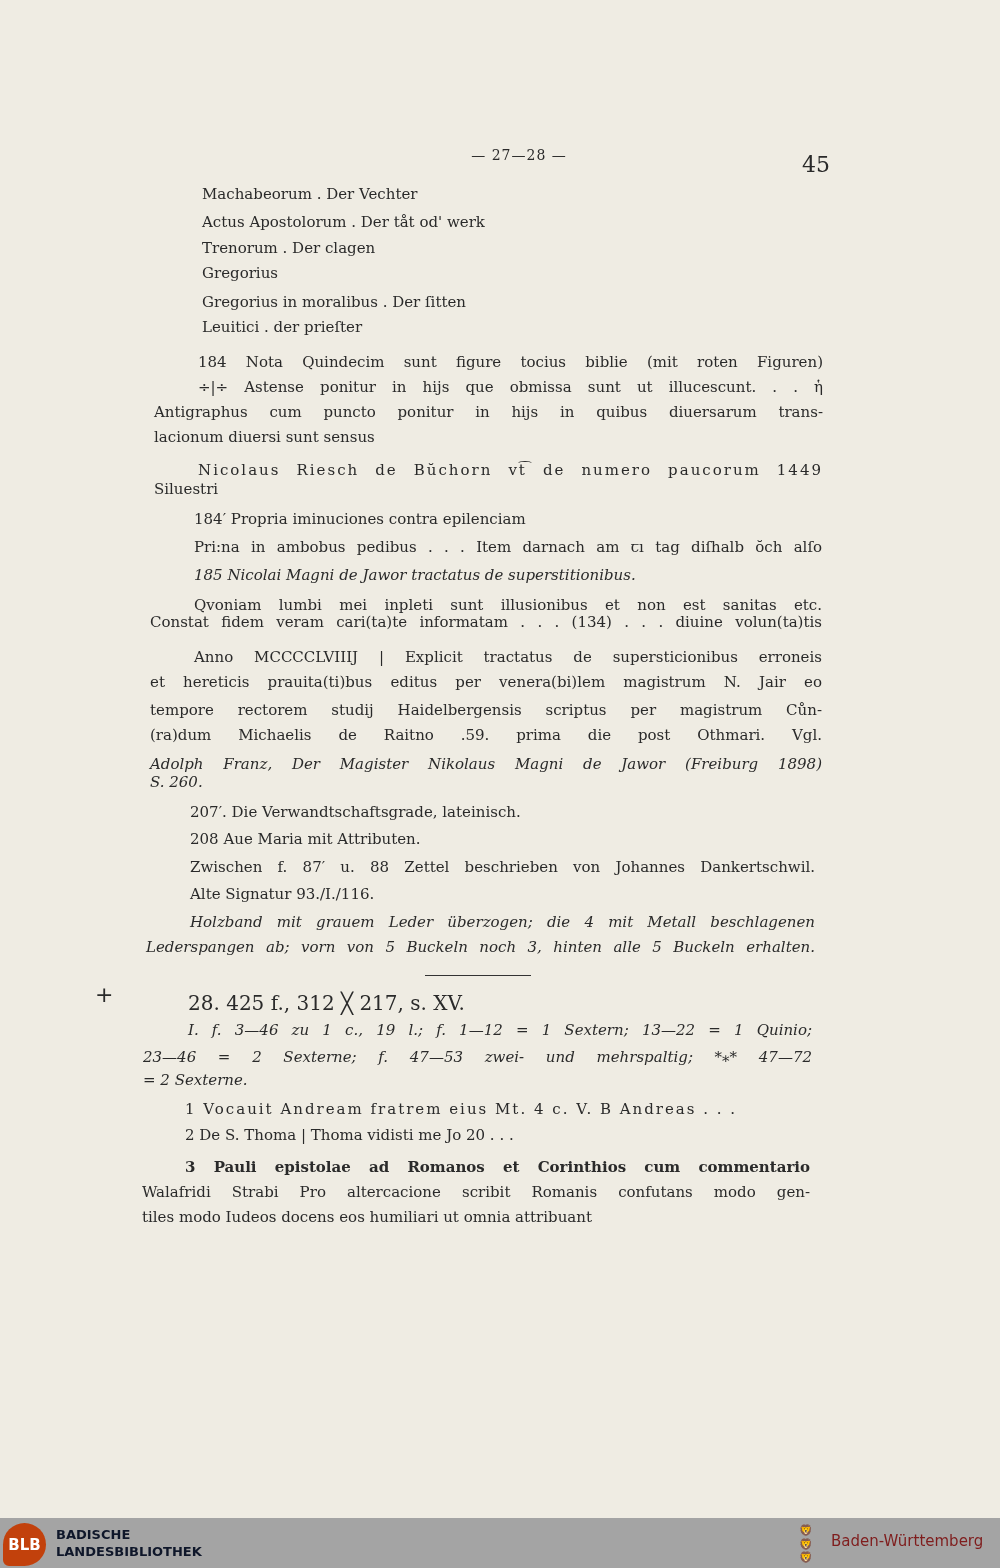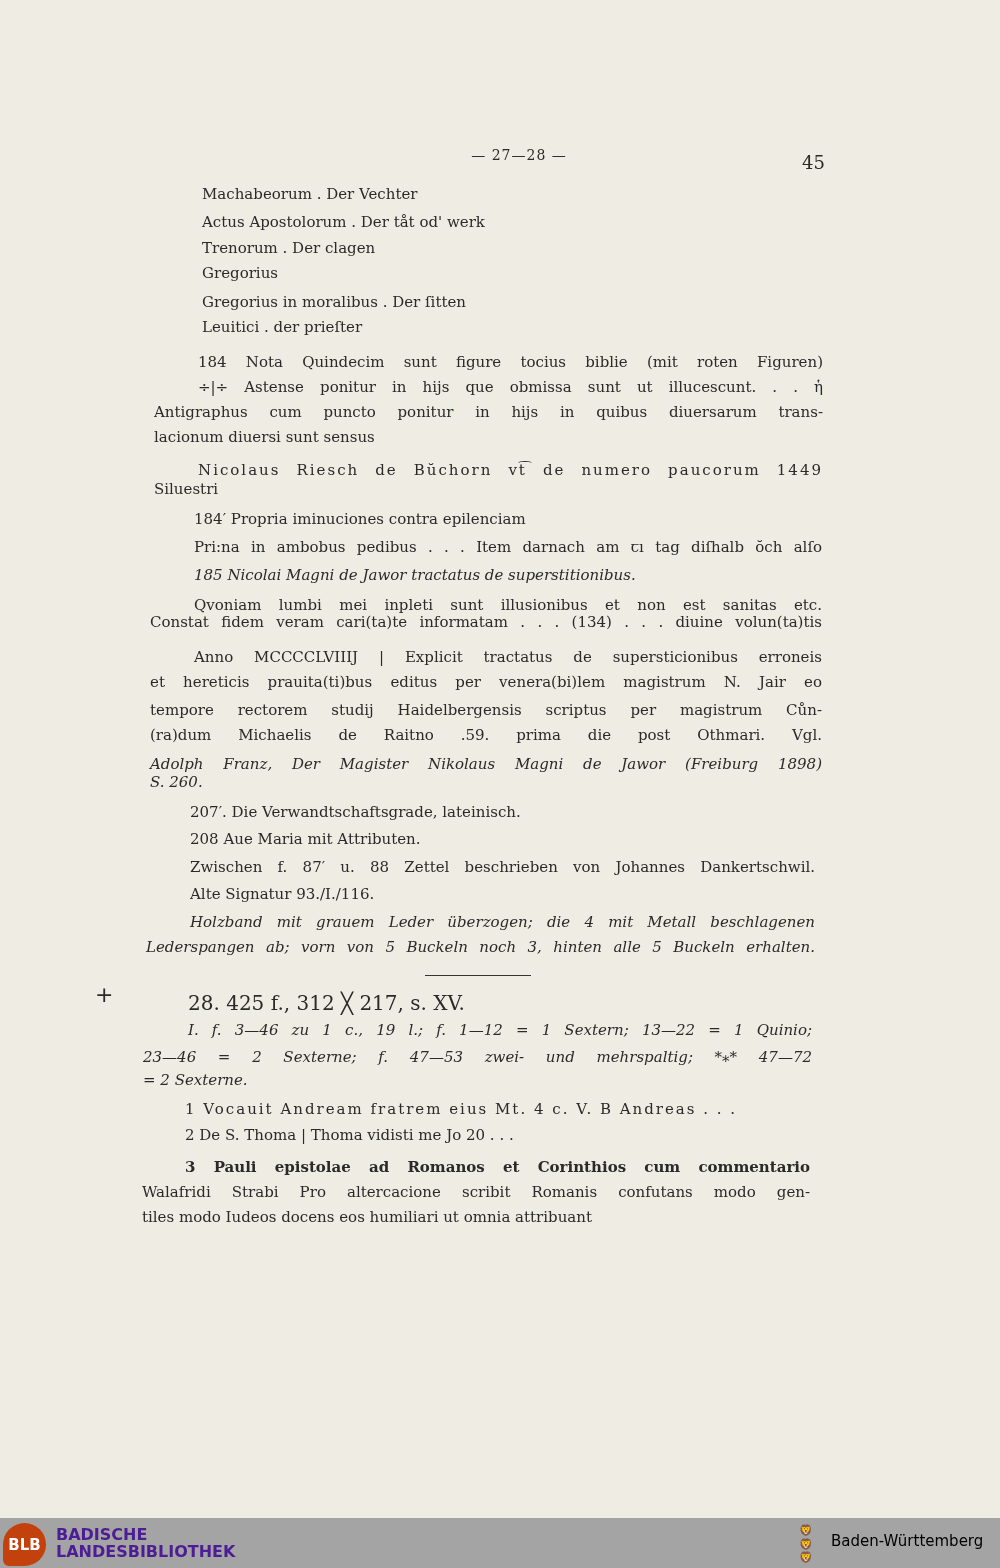--- a/index.html
+++ b/index.html
@@ -11,21 +11,21 @@
   }
   .page {
     position: absolute; left: 0; top: 0; width: 1000px; height: 1518px;
     background: #efece3;
   }
   .header-center {
     position: absolute; top: 147px; left: 0; width: 990px; text-align: center;
     font-size: 14px; letter-spacing: 1px; margin-left: 24px;
   }
   .page-number {
-    position: absolute; top: 152px; left: 802px; font-size: 18px;
+    position: absolute; top: 152px; left: 802px; font-size: 22px;
   }
   .line {
     position: absolute; font-size: 15px; white-space: nowrap; line-height: 1;
   }
   .sp { letter-spacing: 2px; }
   .just { text-align: justify; text-align-last: justify; }
   .rule {
     position: absolute; left: 425px; top: 975px; width: 106px; height: 1px; background: #333;
   }
   .margin-plus {
@@ -36,30 +36,30 @@
     background: #a4a4a4;
   }
   .blb-badge {
     position: absolute; left: 3px; top: 5px; width: 43px; height: 43px;
     background: #c2410c; border-radius: 50% 50% 50% 6px;
     color: #fff; font-family: "DejaVu Sans", sans-serif; font-weight: bold; font-size: 15px;
     display: flex; align-items: center; justify-content: center;
   }
   .blb-text {
     position: absolute; left: 56px; top: 8px; font-family: "DejaVu Sans", sans-serif;
-    font-weight: bold; font-size: 16px; line-height: 17px; color: #4c1d95;
+    font-weight: bold; font-size: 13px; line-height: 17px; color: #0f172a;
   }
   .bw-icon {
     position: absolute; left: 790px; top: 6px; width: 32px; height: 40px;
     display: flex; flex-direction: column; justify-content: space-between; align-items: center;
     font-size: 11px; line-height: 13px; color: #111;
   }
   .bw-text {
     position: absolute; left: 831px; top: 14px; font-family: "DejaVu Sans", sans-serif;
-    font-size: 15px; color: #000000;
+    font-size: 15px; color: #7f1d1d;
   }
 </style>
 </head>
 <body>
 
 <div class="page">
   <div class="header-center">— 27—28 —</div>
   <div class="page-number">45</div>
 
   <div class="line" style="left:202px;top:187px">Machabeorum . Der Vechter</div>

